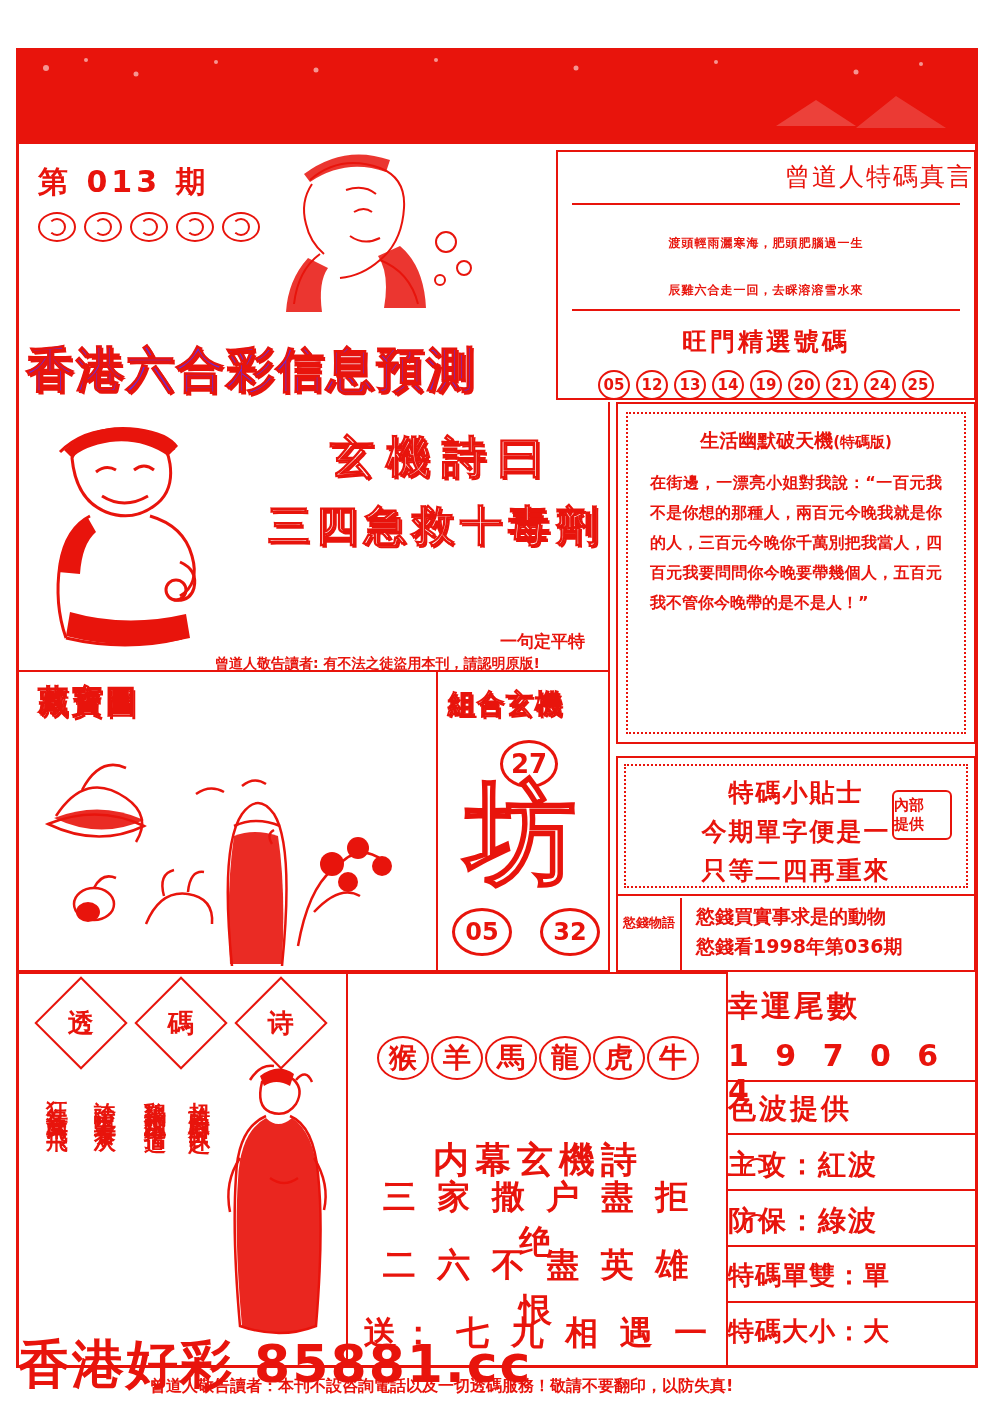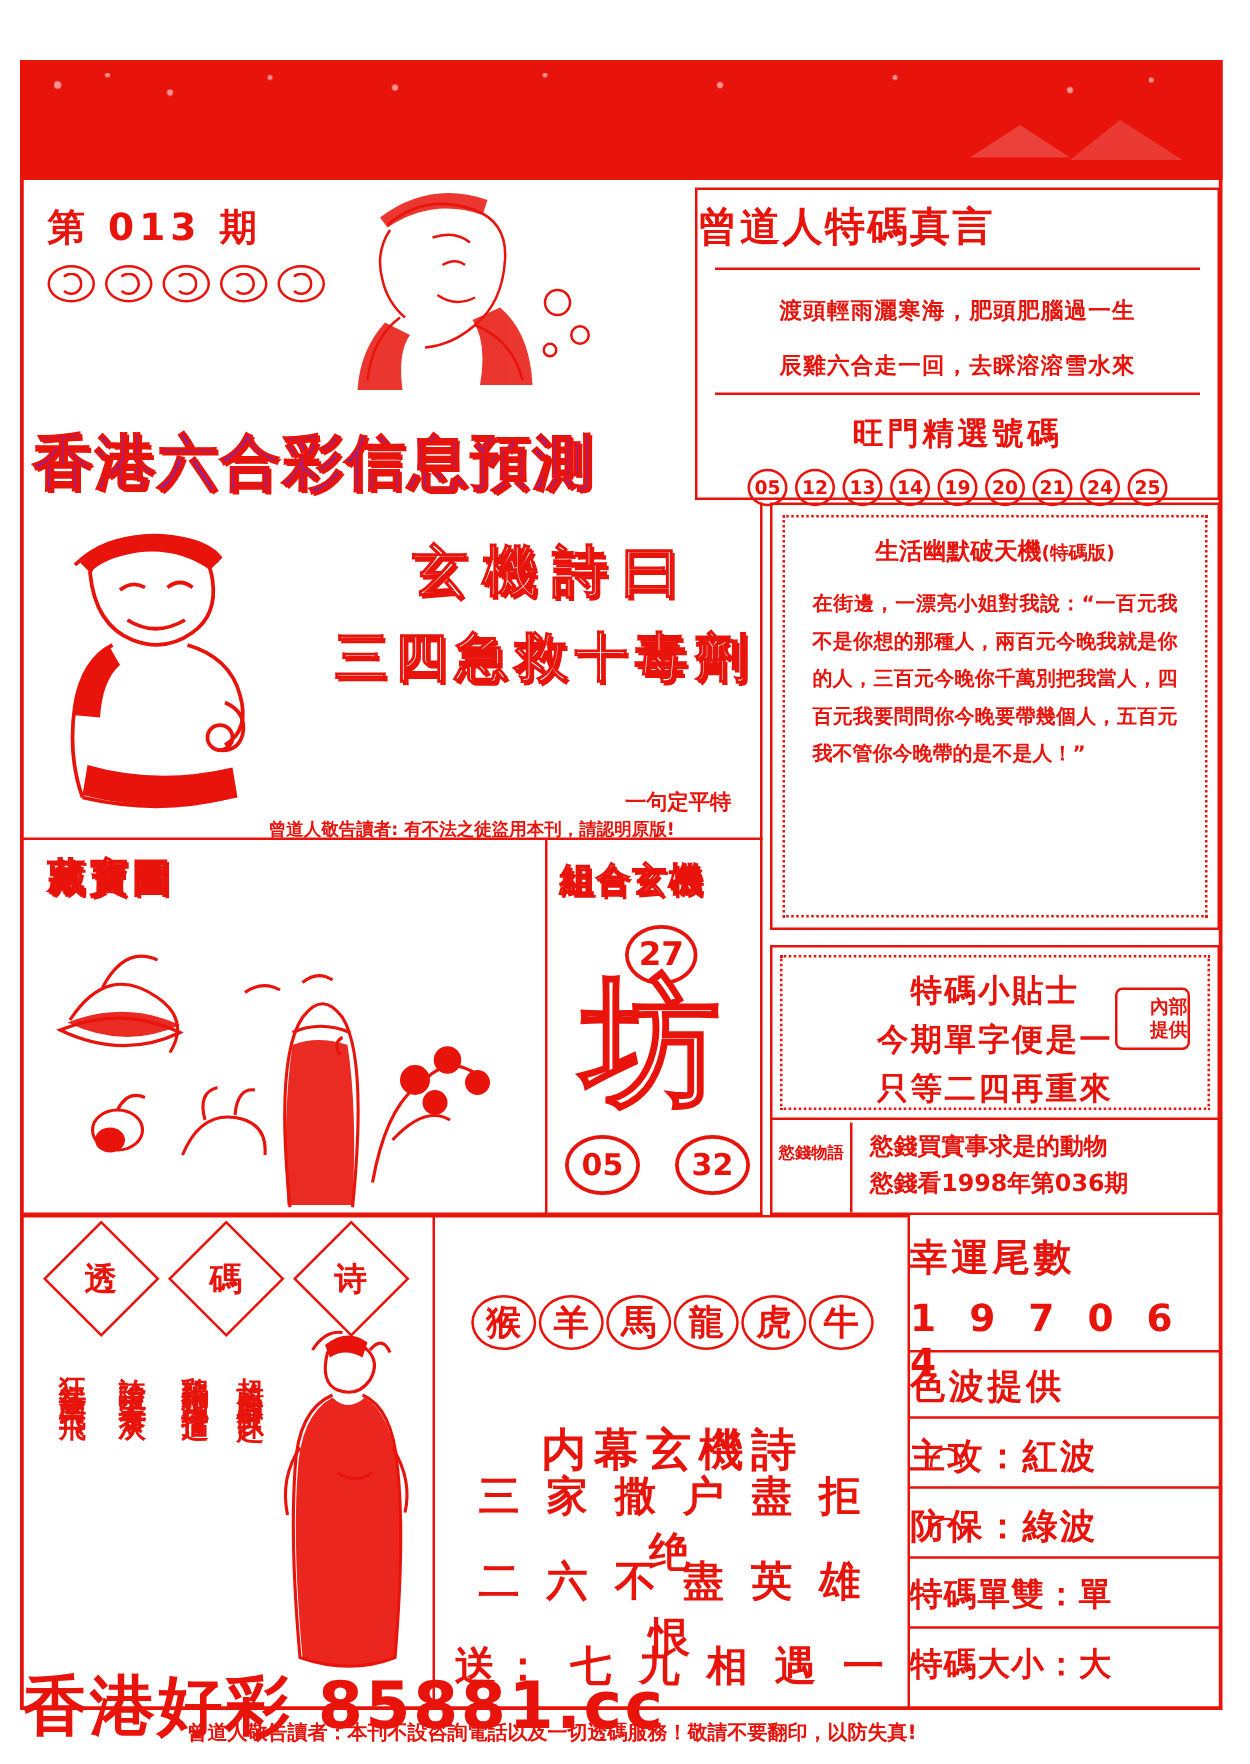--- a/index.html
+++ b/index.html
@@ -45,22 +45,22 @@
     text-shadow:2px 2px 0 #e8140c;
     white-space:nowrap;
   }
 
   .portrait{
     position:absolute;left:250px;top:150px;width:270px;height:185px;
   }
 
   
   .panel-tm{left:556px;top:150px;width:420px;height:250px;border:2px solid #e8140c;}
-  .panel-tm .hd{font-size:32px;font-weight:bold;text-align:left;margin-top:8px;letter-spacing:2px;}
-  .panel-tm .line{font-size:18px;font-weight:bold;text-align:center;margin-top:20px;letter-spacing:1px;}
+  .panel-tm .hd{font-size:25px;font-weight:normal;text-align:right;margin-top:8px;letter-spacing:2px;}
+  .panel-tm .line{font-size:12px;font-weight:bold;text-align:center;margin-top:30px;letter-spacing:1px;}
   .panel-tm .hd2{font-size:25px;font-weight:bold;text-align:center;margin-top:14px;letter-spacing:3px;}
   .numrow{display:flex;justify-content:center;gap:6px;margin-top:12px;}
   .numball{width:32px;height:30px;border:2px solid #e8140c;border-radius:50%;box-sizing:border-box;
     display:flex;align-items:center;justify-content:center;font-size:15px;font-weight:bold;}
   .hr-red{border:0;border-top:2px solid #e8140c;margin:10px 14px 0 14px;}
 
   
   .panel-poem{left:18px;top:402px;width:592px;height:270px;border-left:0;border-top:0;border-right:2px solid #e8140c;border-bottom:2px solid #e8140c;}
   .poem-title{position:absolute;left:330px;top:428px;font-size:44px;font-weight:bold;letter-spacing:12px;
     -webkit-text-stroke:1px #e8140c;color:#fff;text-shadow:2px 2px 0 #e8140c;}
@@ -94,21 +94,21 @@
   .combo-br{position:absolute;left:540px;top:908px;width:54px;height:42px;border:3px solid #e8140c;border-radius:50%;
      display:flex;align-items:center;justify-content:center;font-size:24px;font-weight:bold;}
 
   
   .panel-tips{left:616px;top:756px;width:360px;height:140px;border:2px solid #e8140c;}
   .tips-inner{position:absolute;left:6px;top:6px;right:6px;bottom:6px;border:2px dotted #e8140c;}
   .tips-l1{font-size:25px;font-weight:bold;text-align:center;margin-top:10px;letter-spacing:2px;}
   .tips-l2{font-size:25px;font-weight:bold;text-align:center;margin-top:6px;letter-spacing:2px;}
   .tips-l3{font-size:25px;font-weight:bold;text-align:center;margin-top:6px;letter-spacing:2px;}
   .stamp{position:absolute;right:14px;top:24px;width:56px;height:46px;border:2px solid #e8140c;border-radius:6px;
-     display:flex;flex-direction:column;align-items:flex-end;justify-content:center;font-size:15px;font-weight:bold;line-height:19px;}
+     display:flex;flex-direction:column;align-items:flex-start;justify-content:center;font-size:15px;font-weight:bold;line-height:19px;}
 
   
   .panel-money{left:616px;top:896px;width:360px;height:76px;border:2px solid #e8140c;border-top:0;}
   .money-tag{position:absolute;left:618px;top:898px;width:64px;height:72px;border-right:2px solid #e8140c;
      font-size:13px;font-weight:bold;line-height:17px;text-align:center;padding-top:16px;box-sizing:border-box;}
   .money-l1{position:absolute;left:696px;top:904px;font-size:19px;font-weight:bold;text-align:right;}
   .money-l2{position:absolute;left:696px;top:934px;font-size:19px;font-weight:bold;}
 
   
   .panel-bl{left:18px;top:972px;width:330px;height:396px;border-left:0;border-bottom:0;border-top:2px solid #e8140c;border-right:2px solid #e8140c;}

